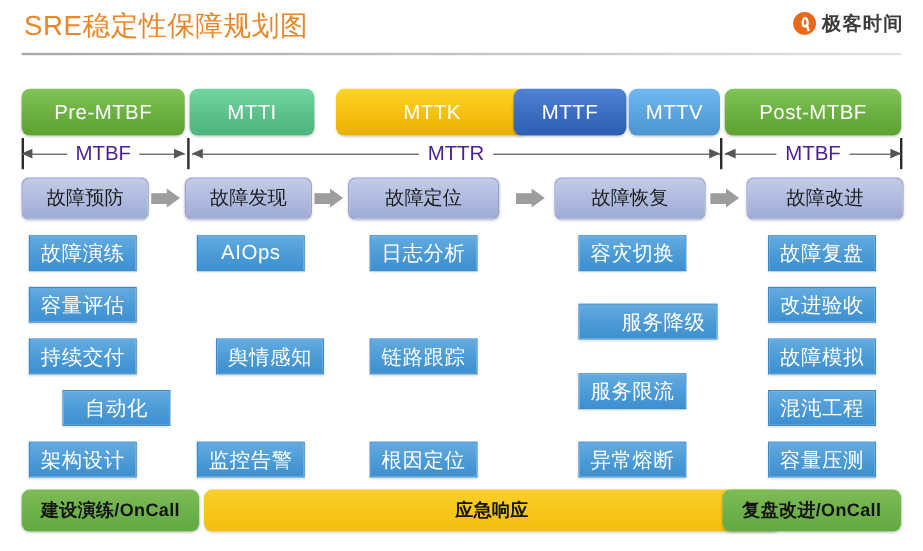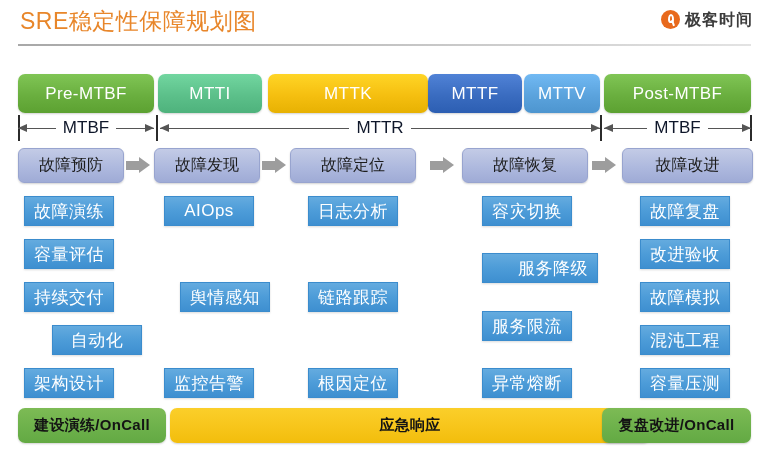--- a/index.html
+++ b/index.html
@@ -44,21 +44,21 @@
   
   .band{position:absolute;top:74px;height:39px;border-radius:7px;
         display:flex;align-items:center;justify-content:center;
         color:#ffffff;font-size:17px;letter-spacing:.4px;
         box-shadow:0 1px 2px rgba(0,0,0,.18);}
 
   
   .axis{position:absolute;top:113px;height:30px;left:0;width:769px;}
   .tick{position:absolute;top:2px;width:2px;height:26px;background:#2b2b2b;}
   .seg{position:absolute;top:0;height:30px;display:flex;align-items:center;}
-  .seg .lbl{font-size:17px;color:#0f172a;white-space:nowrap;padding:0 7px;}
+  .seg .lbl{font-size:17px;color:#4c1d95;white-space:nowrap;padding:0 7px;}
   .arrowline{flex:1;position:relative;height:1px;background:#555;min-width:18px;}
   .arrowline.left::before{
     content:"";position:absolute;left:0;top:-4px;
     border-top:4.5px solid transparent;border-bottom:4.5px solid transparent;
     border-right:9px solid #555;
   }
   .arrowline.right::after{
     content:"";position:absolute;right:0;top:-4px;
     border-top:4.5px solid transparent;border-bottom:4.5px solid transparent;
     border-left:9px solid #555;
@@ -119,21 +119,21 @@
     <div class="hr"></div>
   </div>
 
   <div id="band-row">
       <div class="band" style="left: 18px; width: 136px; background: linear-gradient(rgb(128, 197, 85) 0%, rgb(106, 175, 63) 55%, rgb(92, 161, 49) 100%);">
         <span>Pre-MTBF</span>
       </div>
       <div class="band" style="left: 158px; width: 104px; background: linear-gradient(rgb(114, 214, 160) 0%, rgb(92, 192, 138) 55%, rgb(78, 178, 124) 100%);">
         <span>MTTI</span>
       </div>
-      <div class="band" style="left: 268px; width: 160px; background: linear-gradient(rgb(255, 213, 38) 0%, rgb(245, 191, 16) 55%, rgb(231, 177, 2) 100%);">
+      <div class="band" style="left: 280px; width: 160px; background: linear-gradient(rgb(255, 213, 38) 0%, rgb(245, 191, 16) 55%, rgb(231, 177, 2) 100%);">
         <span>MTTK</span>
       </div>
       <div class="band" style="left: 428px; width: 94px; background: linear-gradient(rgb(80, 130, 214) 0%, rgb(58, 108, 192) 55%, rgb(44, 94, 178) 100%);">
         <span>MTTF</span>
       </div>
       <div class="band" style="left: 524px; width: 76px; background: linear-gradient(rgb(113, 185, 243) 0%, rgb(91, 163, 221) 55%, rgb(77, 149, 207) 100%); text-align: center;">
         <span>MTTV</span>
       </div>
       <div class="band" style="left: 604px; width: 147px; background: linear-gradient(rgb(128, 197, 85) 0%, rgb(106, 175, 63) 55%, rgb(92, 161, 49) 100%);">
         <span>Post-MTBF</span>

